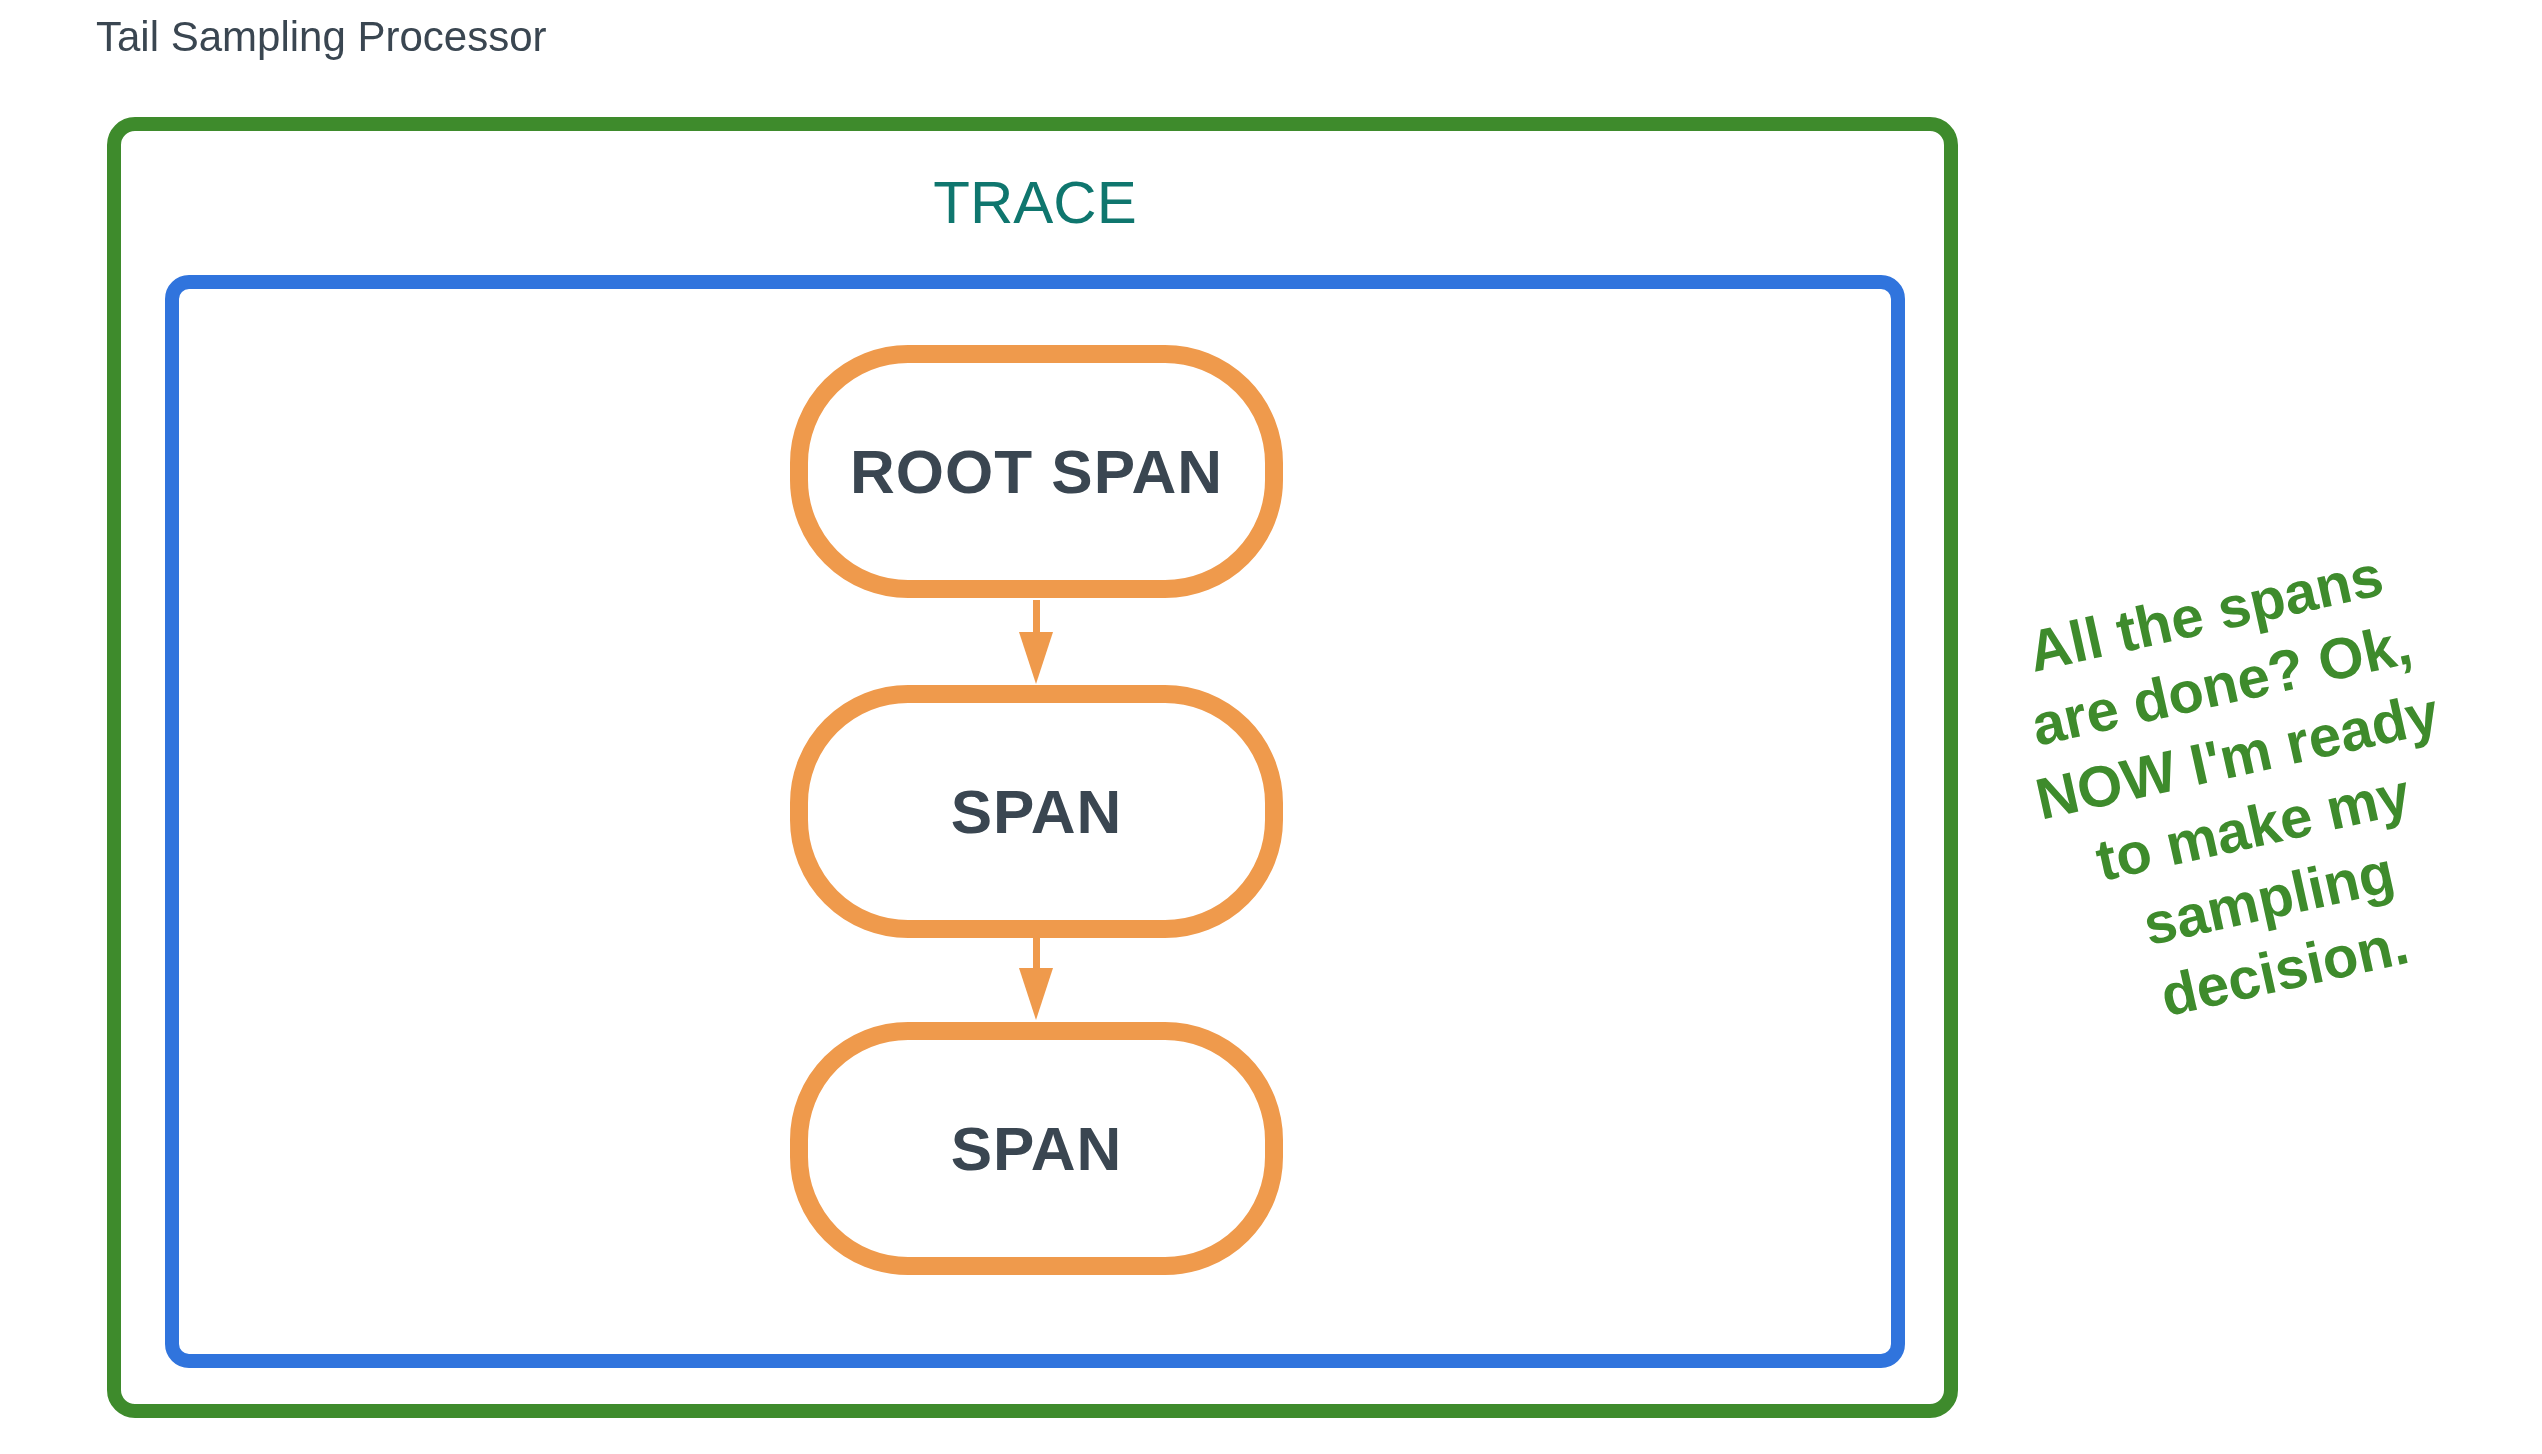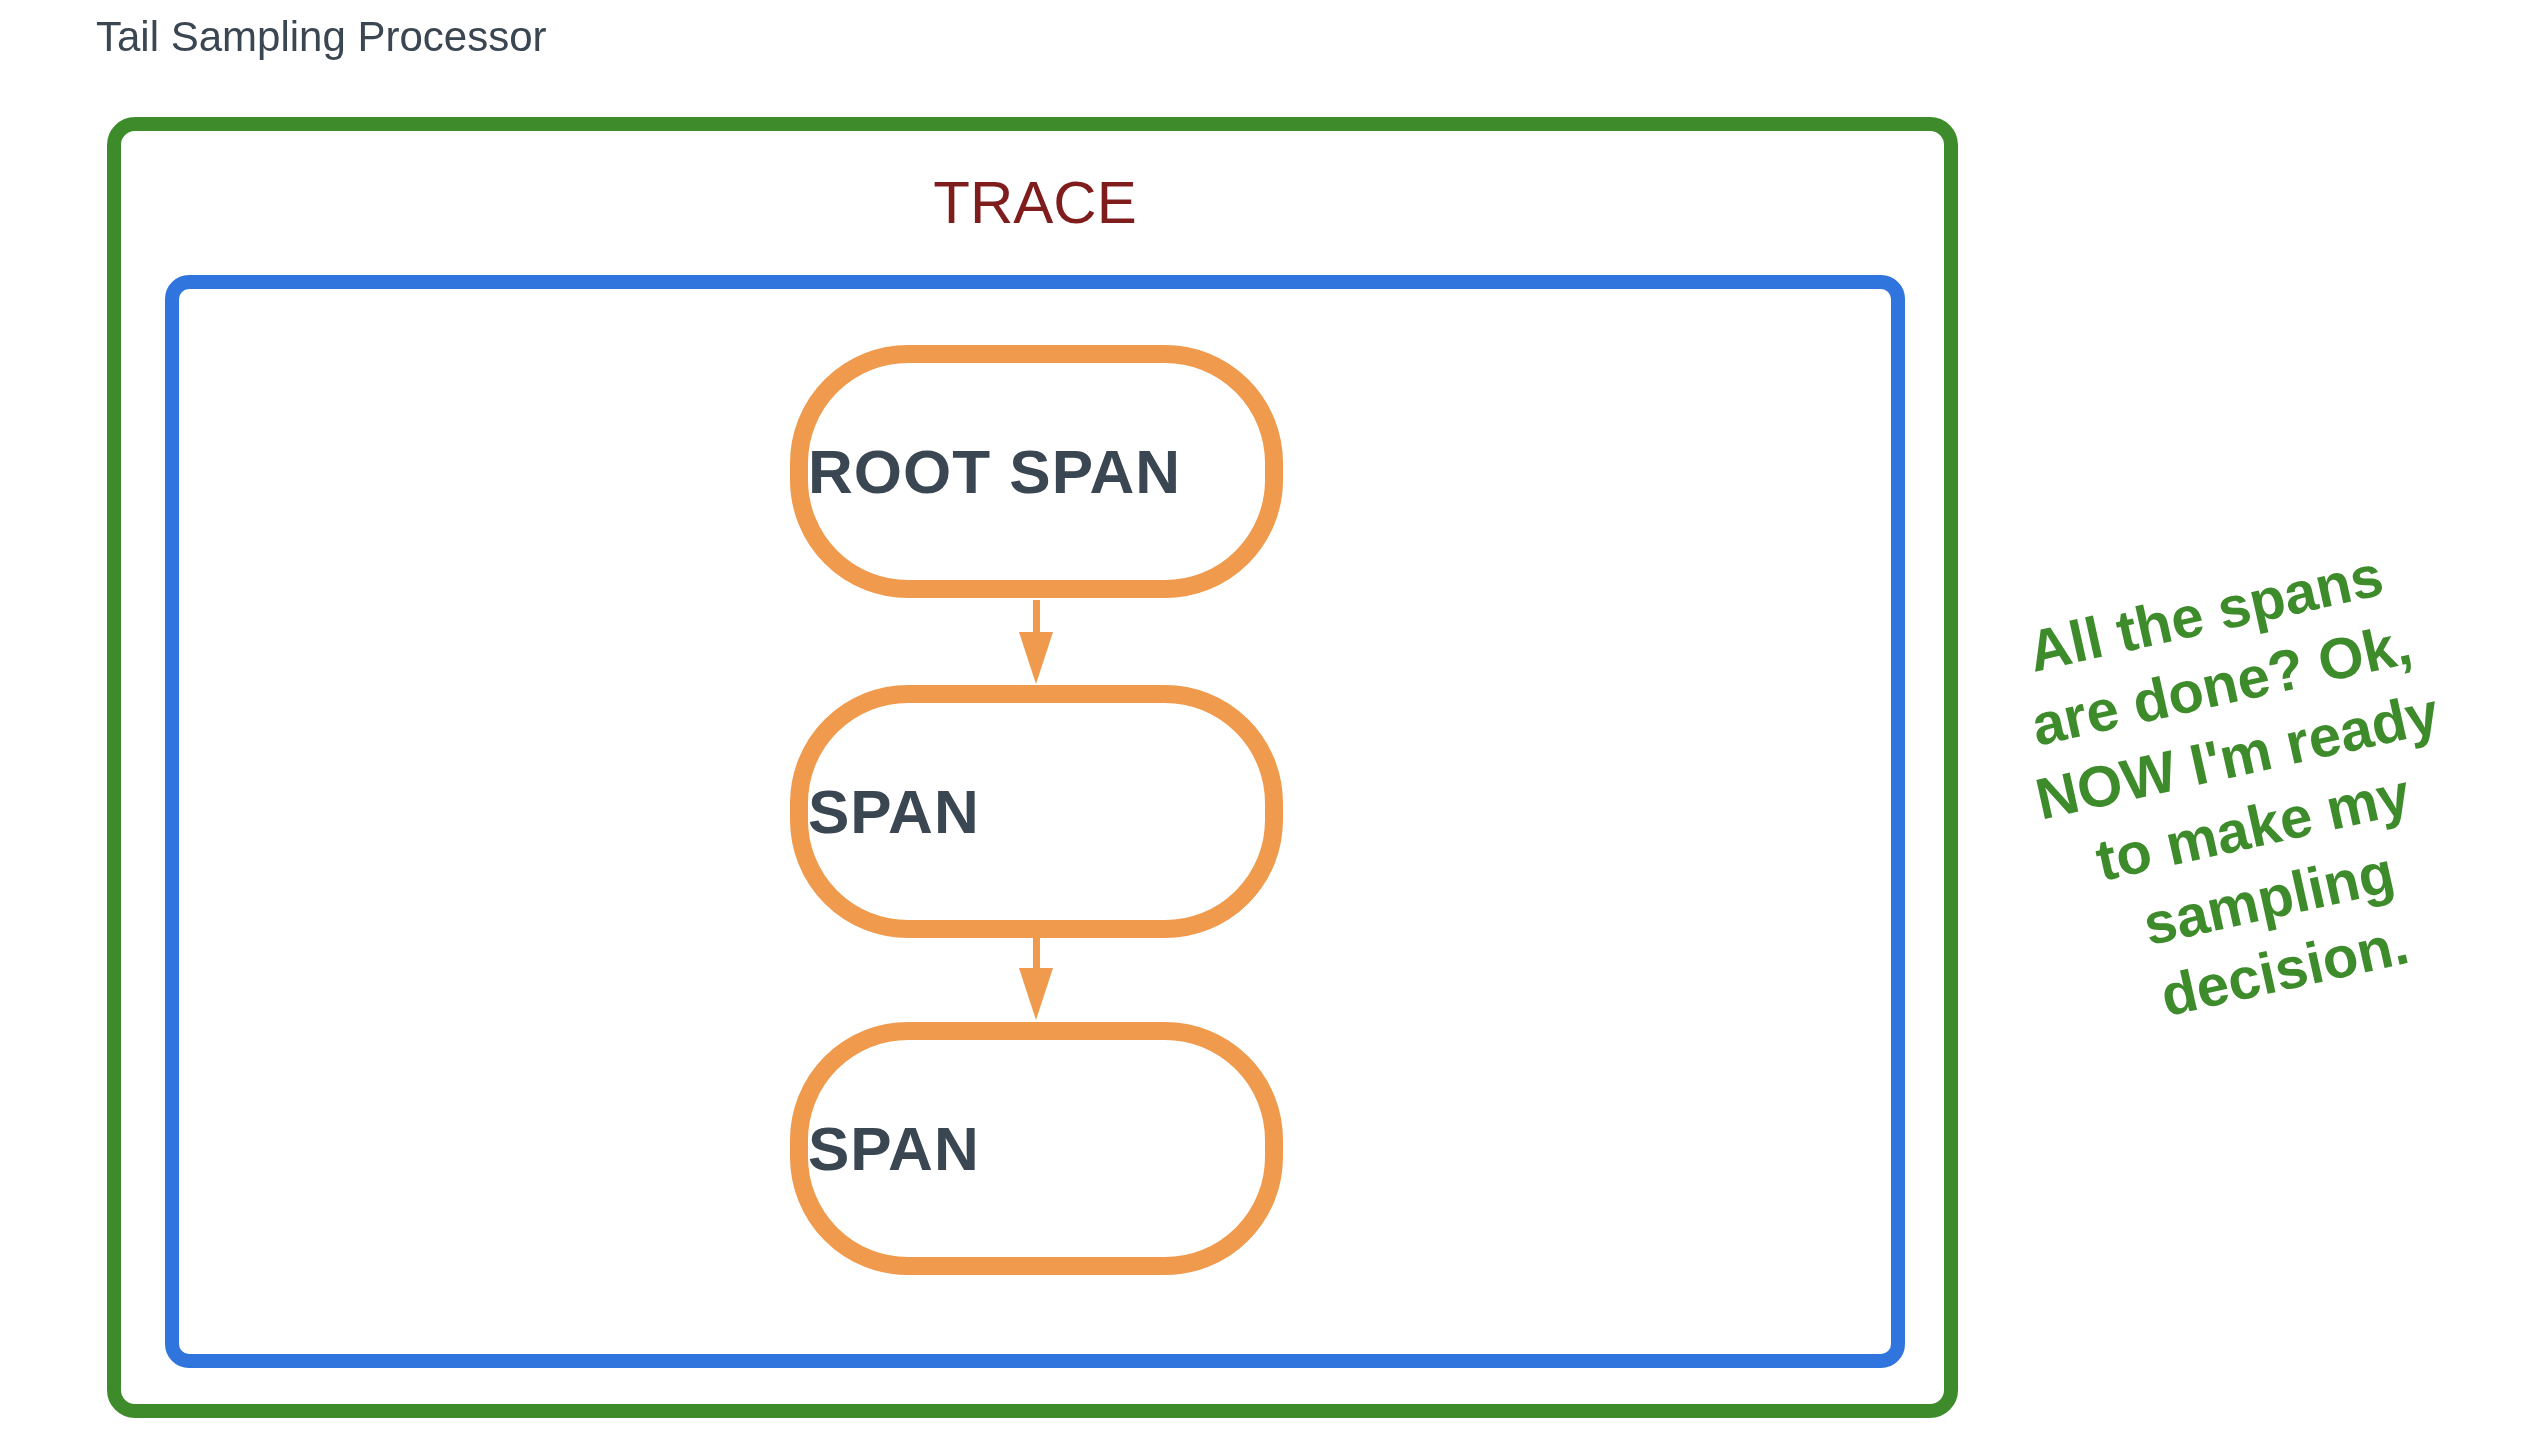--- a/index.html
+++ b/index.html
@@ -35,21 +35,21 @@
     border-radius: 28px;
     background: transparent;
   }
   .trace-label {
     position: absolute;
     left: 835px;
     top: 168px;
     width: 400px;
     text-align: center;
     font-size: 60px;
-    color: #7f1d1d;
+    color: #0f766e;
     white-space: nowrap;
   }
   .trace-box {
     position: absolute;
     left: 165px;
     top: 275px;
     width: 1740px;
     height: 1093px;
     box-sizing: border-box;
     border: 14px solid #3074DD;
@@ -60,20 +60,21 @@
     position: absolute;
     left: 790px;
     width: 493px;
     height: 253px;
     box-sizing: border-box;
     border: 18px solid #EF9A4C;
     border-radius: 118px;
     background: #ffffff;
     display: flex;
     align-items: center;
+    justify-content: center;
   }
   .span-pill.p1 { top: 345px; }
   .span-pill.p2 { top: 685px; }
   .span-pill.p3 { top: 1022px; }
   .span-label {
     font-size: 62px;
     font-weight: bold;
     color: #3A4651;
     letter-spacing: 1px;
     white-space: nowrap;

